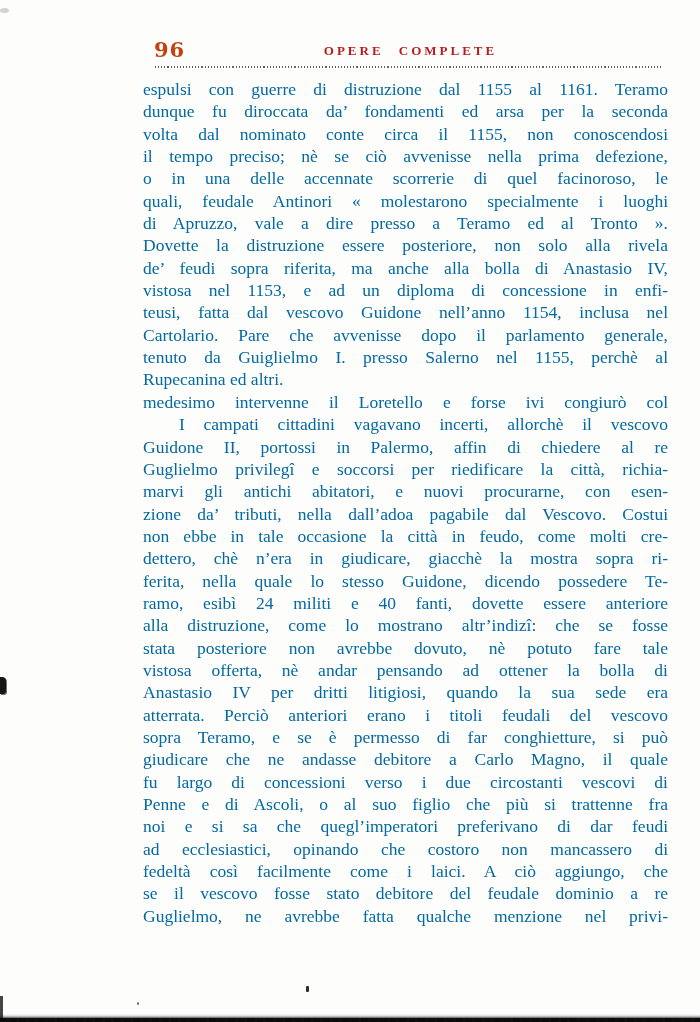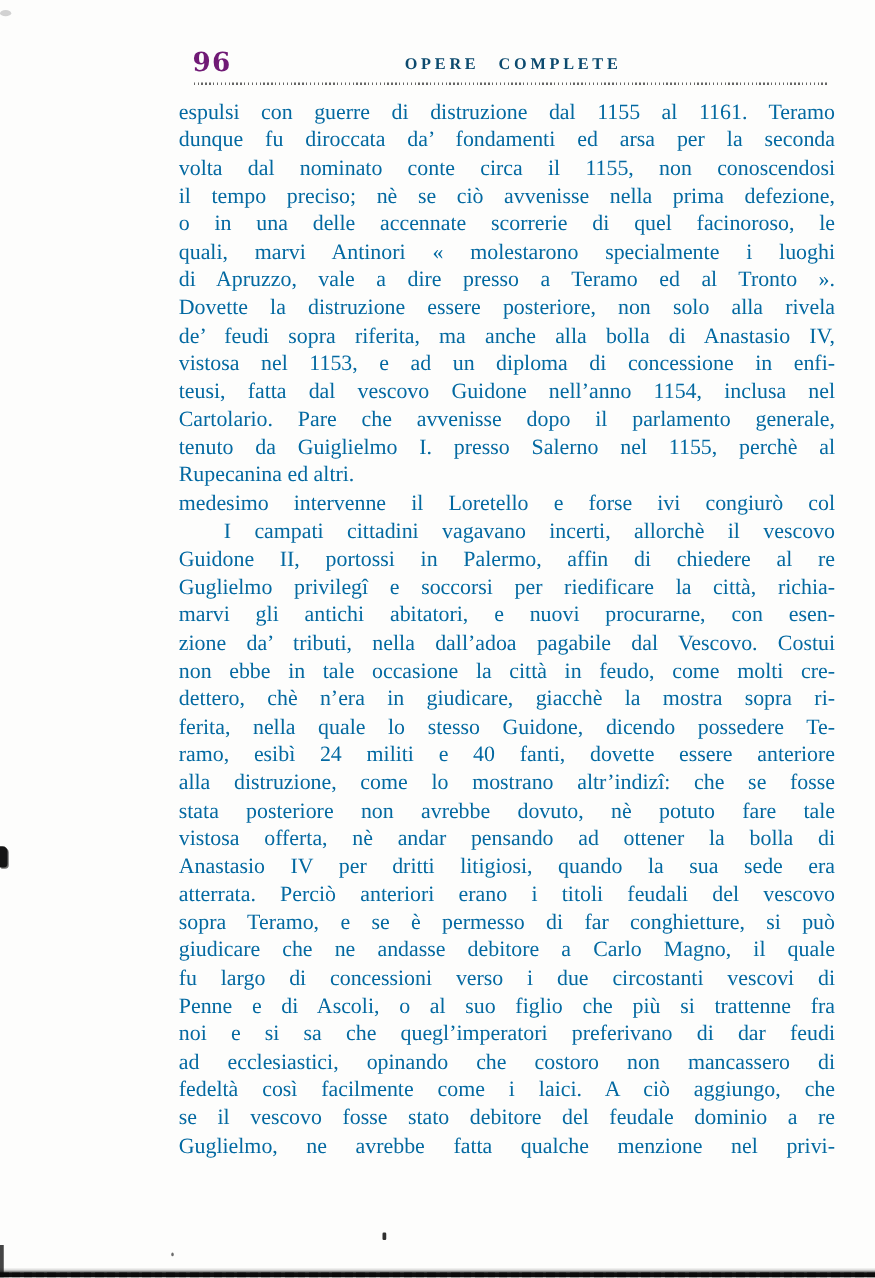--- a/index.html
+++ b/index.html
@@ -14,34 +14,34 @@
     width: 700px; height: 1022px;
     background: #fdfdfc;
     overflow: hidden;
   }
   .page-number {
     position: absolute;
     left: 154px; top: 37px;
     font-family: "DejaVu Serif", serif;
     font-size: 21px;
     font-weight: bold;
-    color: #701a75;
+    color: #c2410c;
     letter-spacing: 1px;
   }
   .running-header {
     position: absolute;
     left: 143px; top: 43px;
     width: 535px;
     text-align: center;
     font-family: "Liberation Serif", serif;
     font-size: 13px;
     font-weight: bold;
     letter-spacing: 3px;
     word-spacing: 9px;
-    color: #0c4a6e;
+    color: #b91c1c;
   }
   .dotted-rule {
     position: absolute;
     left: 155px; top: 66px;
     width: 507px; height: 2px;
     background: repeating-linear-gradient(90deg,
       #4a4a4a 0 1.1px, transparent 1.1px 3.1px);
     opacity: 0.85;
   }
   .text-block {
@@ -129,21 +129,21 @@
   <div class="dotted-rule"></div>
 
   <div class="text-block">
 
     <div>
       <div class="ln">espulsi con guerre di distruzione dal 1155 al 1161. Teramo</div>
       <div class="ln">dunque fu diroccata da’ fondamenti ed arsa per la seconda</div>
       <div class="ln">volta dal nominato conte circa il 1155, non conoscendosi</div>
       <div class="ln">il tempo preciso; nè se ciò avvenisse nella prima defezione,</div>
       <div class="ln">o in una delle accennate scorrerie di quel facinoroso, le</div>
-      <div class="ln">quali, marvi Antinori « molestarono specialmente i luoghi</div>
+      <div class="ln">quali, feudale Antinori « molestarono specialmente i luoghi</div>
       <div class="ln">di Apruzzo, vale a dire presso a Teramo ed al Tronto ».</div>
       <div class="ln">Dovette la distruzione essere posteriore, non solo alla rivela</div>
       <div class="ln">de’ feudi sopra riferita, ma anche alla bolla di Anastasio IV,</div>
       <div class="ln">vistosa nel 1153, e ad un diploma di concessione in enfi-</div>
       <div class="ln">teusi, fatta dal vescovo Guidone nell’anno 1154, inclusa nel</div>
       <div class="ln">Cartolario. Pare che avvenisse dopo il parlamento generale,</div>
       <div class="ln">tenuto da Guiglielmo I. presso Salerno nel 1155, perchè al</div>
       <div class="ln para-end">Rupecanina ed altri.</div>
       <div class="ln">medesimo intervenne il Loretello e forse ivi congiurò col</div>
     </div>

